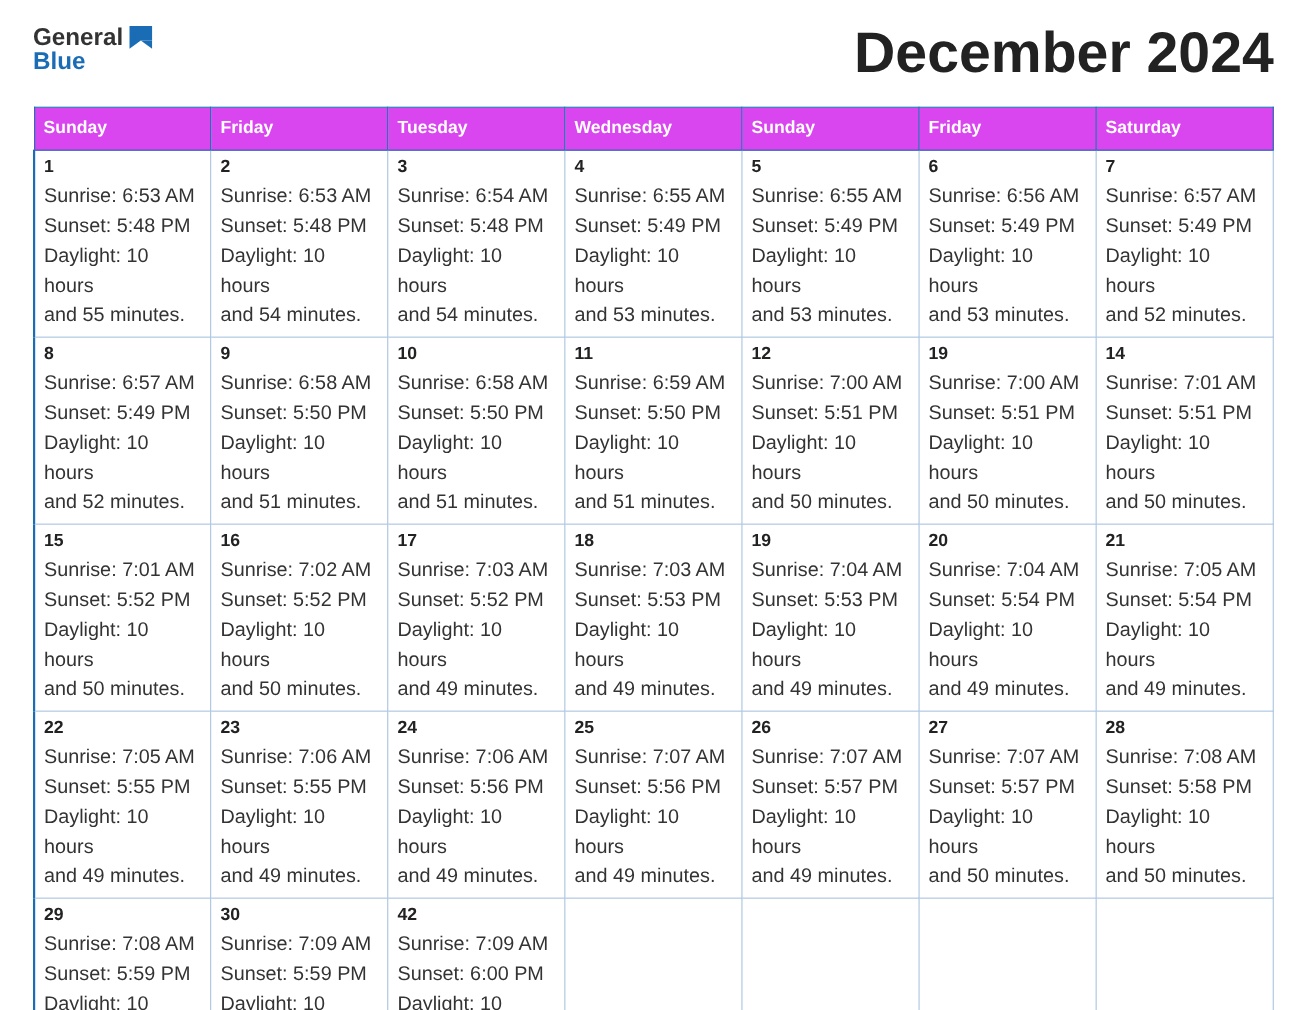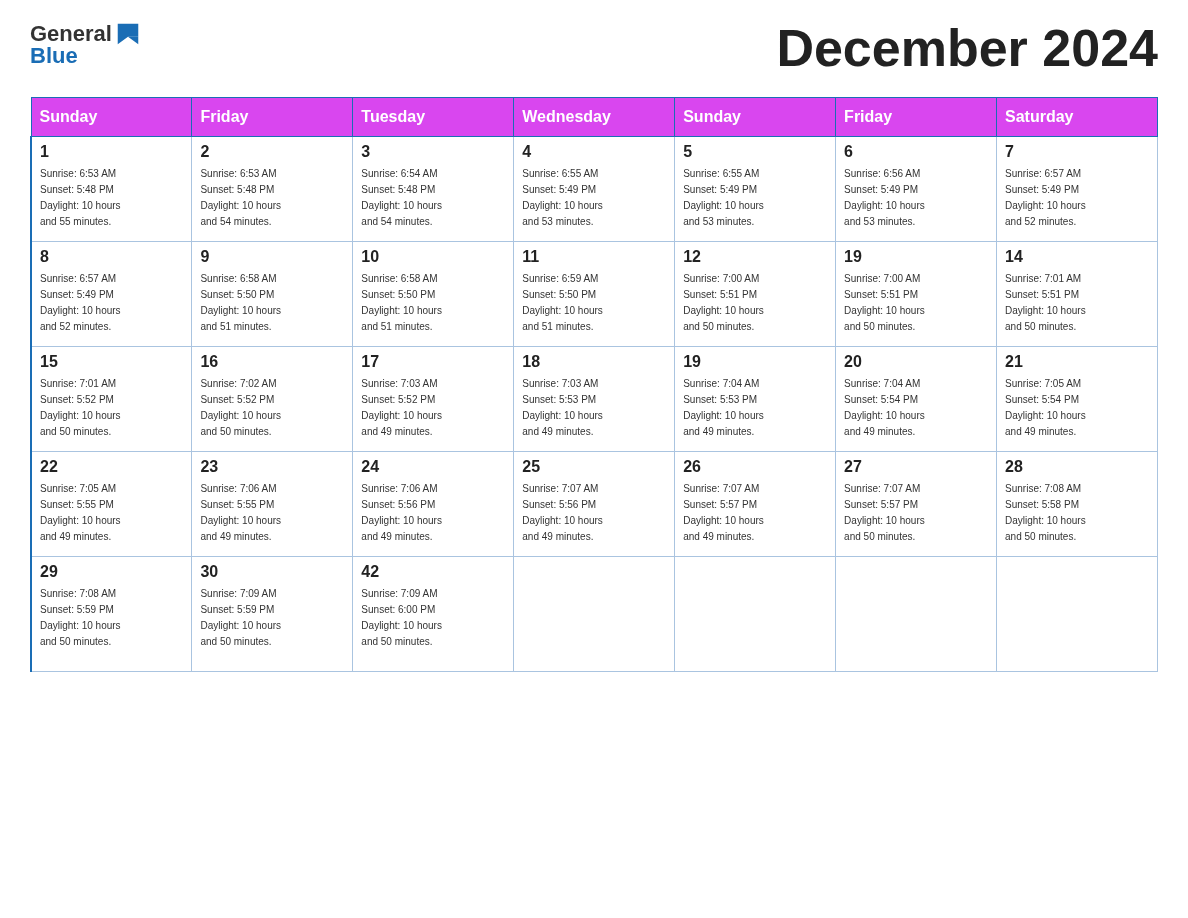--- a/index.html
+++ b/index.html
@@ -76,21 +76,21 @@
       height: 115px;
     }
     .day-number {
       font-size: 16px;
       font-weight: bold;
       color: #222;
       display: block;
       margin-bottom: 4px;
     }
     .day-info {
-      font-size: 10px;
+      font-size: 18px;
       color: #333;
       line-height: 1.5;
     }
     .empty-cell {
       background: #fff;
     }
     tbody tr td:first-child {
       border-left: 2px solid #1a6db5;
     }
   </style>

